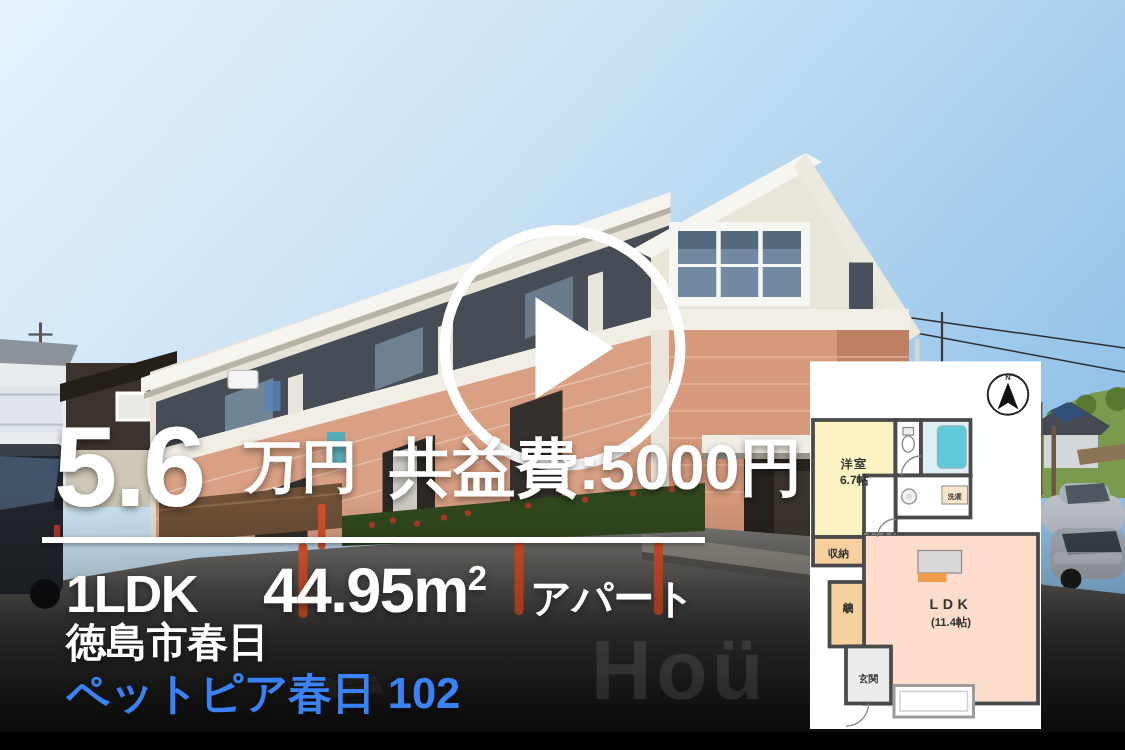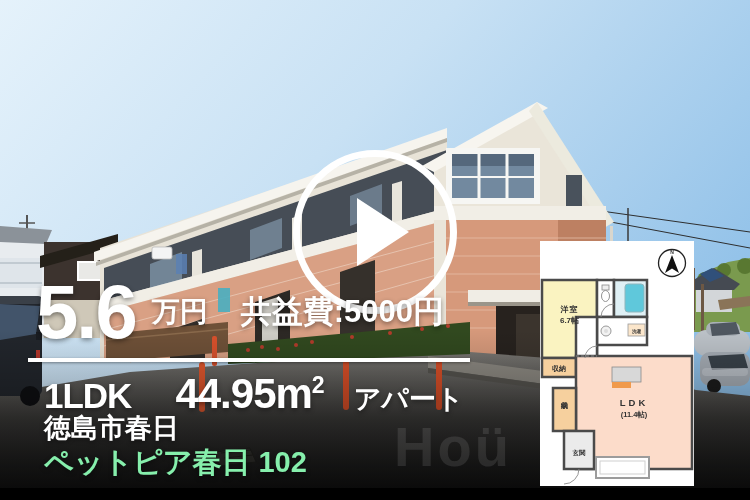--- a/index.html
+++ b/index.html
@@ -12,22 +12,22 @@
   .play-btn{position:absolute;left:293px;top:150px;width:164px;height:164px;
     border:7px solid #ffffff;border-radius:50%;box-sizing:border-box;z-index:4;cursor:pointer;}
   .play-tri{position:absolute;left:57px;top:41px;width:0;height:0;
     border-left:52px solid #ffffff;border-top:34px solid transparent;border-bottom:34px solid transparent;}
 
   
   .ovl{position:absolute;color:#fff;z-index:4;text-shadow:0 2px 5px rgba(0,0,0,.45);
        white-space:nowrap;font-weight:800;}
   .price-row{left:36px;top:270px;display:flex;align-items:center;}
   .price-big{font-size:76px;letter-spacing:-2px;line-height:1.1;}
-  .price-unit{font-size:28px;margin-left:16px;}
-  .common-fee{font-size:31px;margin-left:33px;}
+  .price-unit{font-size:38px;margin-left:27px;}
+  .common-fee{font-size:42px;margin-left:21px;}
   .divider{position:absolute;left:28px;top:358px;width:442px;height:4px;background:#fff;z-index:4;
            box-shadow:0 1px 3px rgba(0,0,0,.4);}
   .spec-row{left:44px;top:370px;display:flex;align-items:baseline;}
   .spec-layout{font-size:35px;letter-spacing:-1px;}
   .spec-area{font-size:42px;letter-spacing:-1px;margin-left:44px;}
   .spec-area sup{font-size:55%;font-weight:800;}
   .spec-type{font-size:27px;margin-left:30px;text-align:right;}
   .addr{left:44px;top:410px;font-size:27px;font-weight:700;font-family:Liberation Serif, serif;}
   .pname{left:44px;top:443px;font-size:29px;font-weight:700;}
 
@@ -214,21 +214,21 @@
   </div>
   <div class="divider"></div>
 
   <div class="ovl spec-row">
     <span class="spec-layout">1LDK</span>
     <span class="spec-area"><span>44.95m</span><sup>2</sup></span>
     <span class="spec-type">アパート</span>
   </div>
 
   <div class="ovl addr">徳島市春日</div>
-  <div class="ovl pname" style="color:#86efac">ペットピア春日 102</div>
+  <div class="ovl pname" style="color:#3b82f6">ペットピア春日 102</div>
 
   <svg class="floorplan" viewBox="0 0 154 245">
     <rect x="0" y="0" width="154" height="245" fill="#ffffff"></rect>
     <g>
       <circle cx="132" cy="22" r="13.5" fill="#fff" stroke="#222" stroke-width="1.3"></circle>
       <path d="M132 14 L139 32 L132 27.5 L125 32 Z" fill="#111"></path>
       <text x="132" y="12.5" font-size="5" text-anchor="middle" class="fp-text">N</text>
     </g>
     <g stroke="#4a4a4a" stroke-width="2.5">
       <rect x="2" y="39" width="55" height="78" fill="#faf3c1"></rect>

